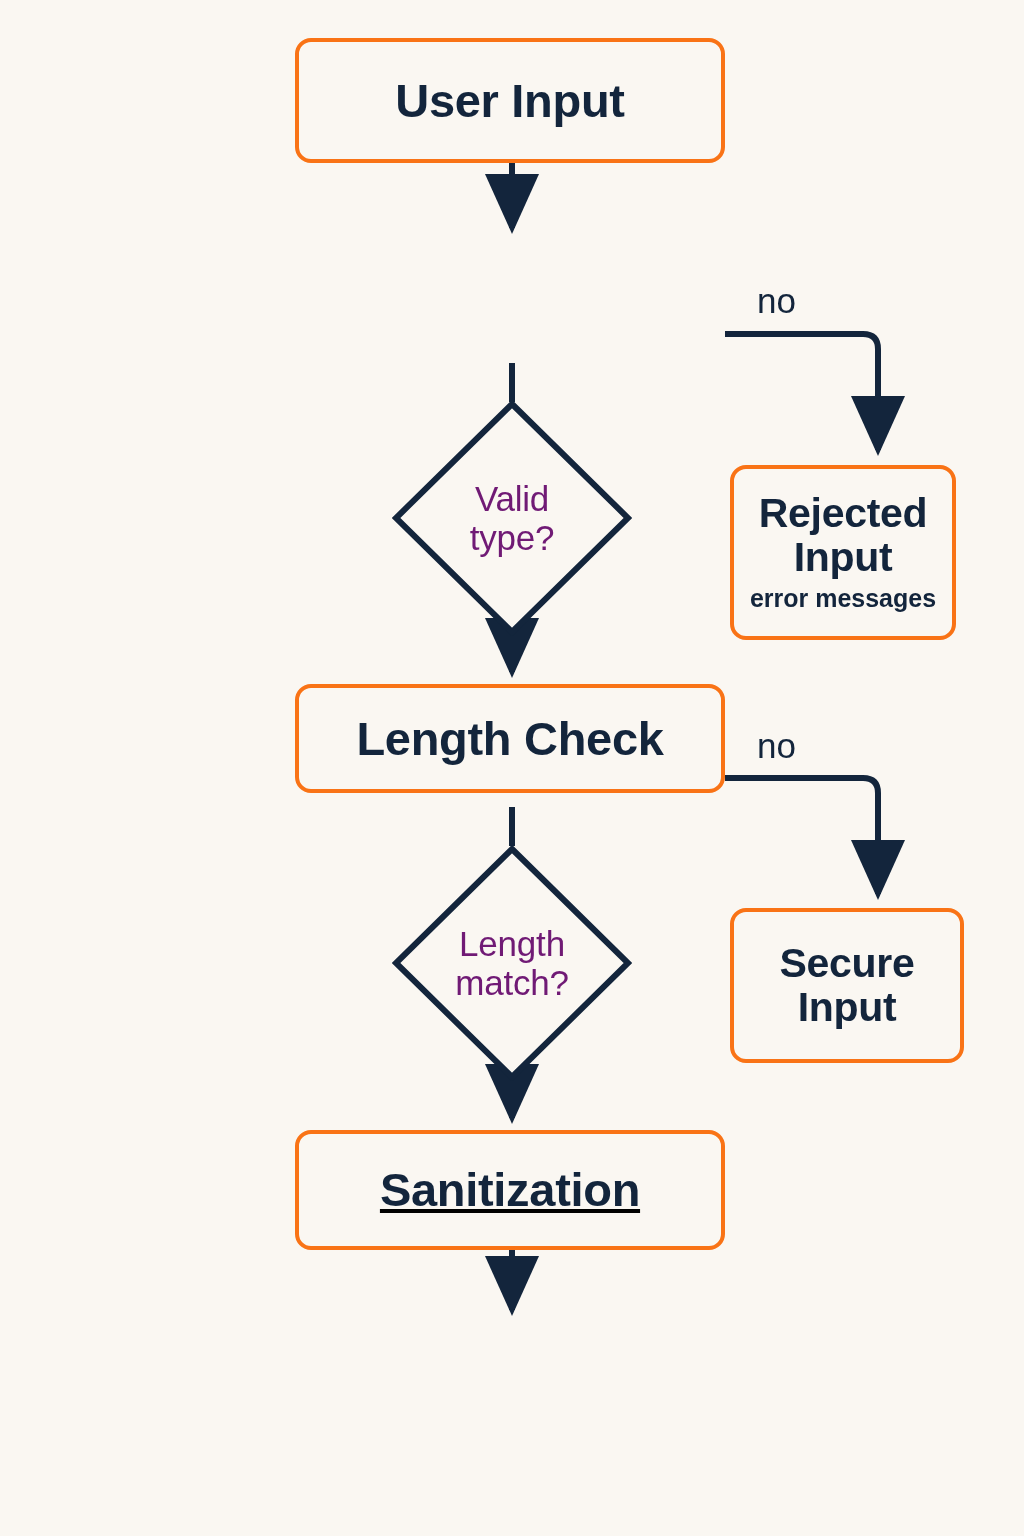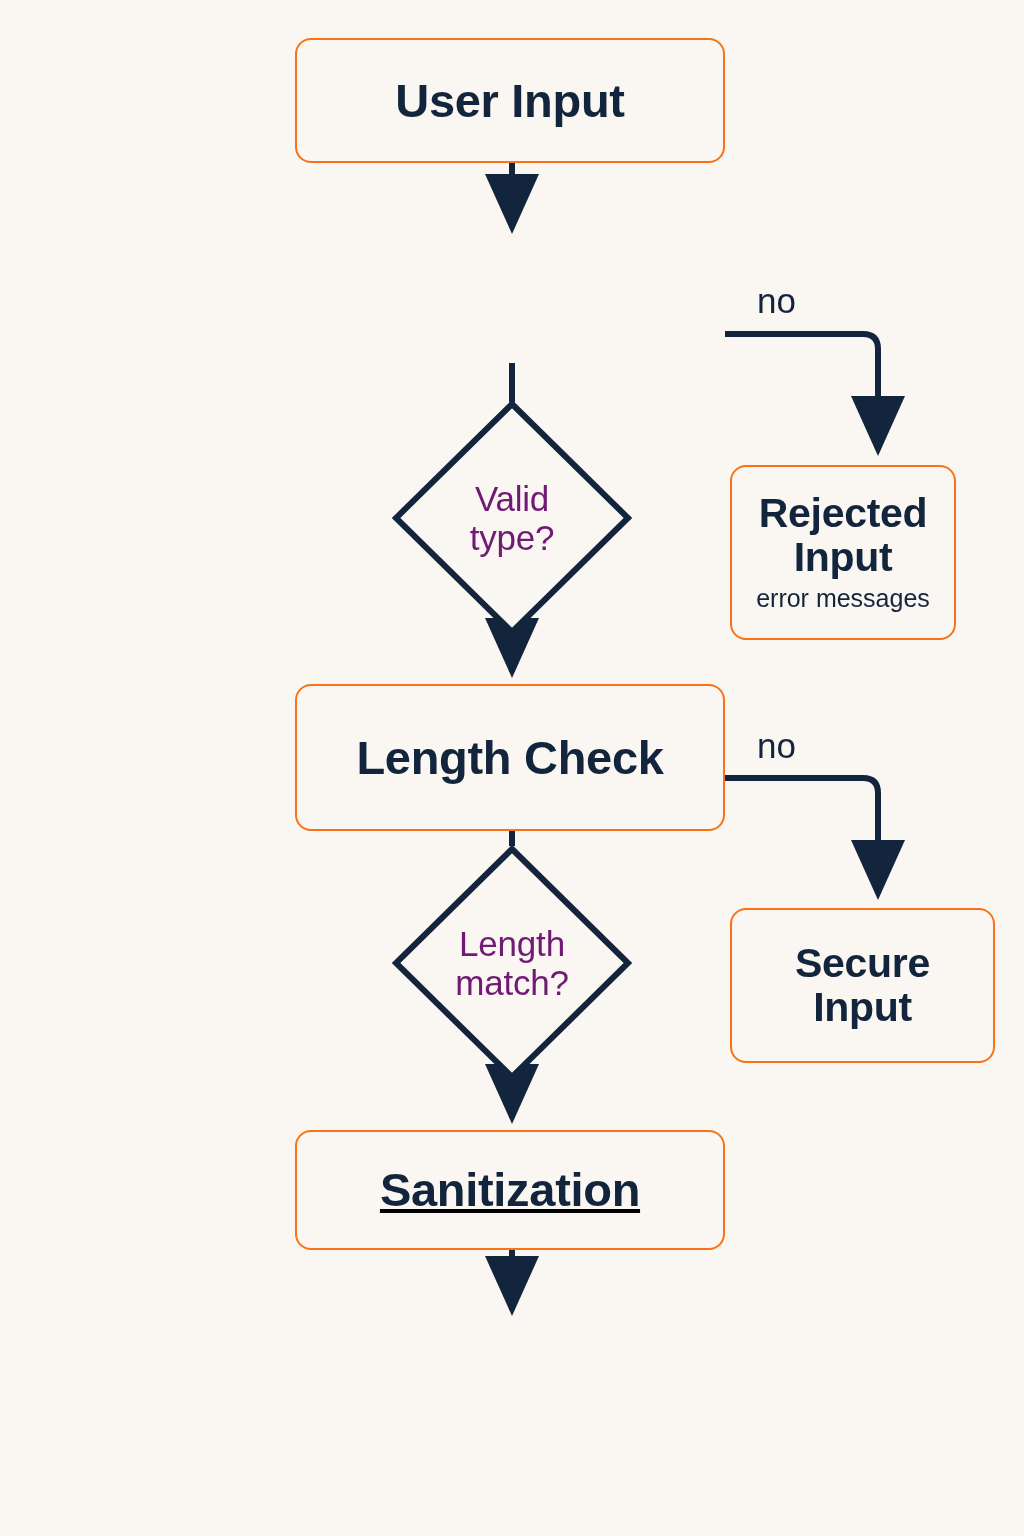--- a/index.html
+++ b/index.html
@@ -33,32 +33,32 @@
   .node {
     position: absolute;
     box-sizing: border-box;
     display: flex;
     flex-direction: column;
     align-items: center;
     justify-content: center;
     text-align: center;
   }
   .node-process {
-    border: 2px solid #f97316;
+    border: 4px solid #f97316;
     border-radius: 16px;
     background: #faf7f2;
   }
   .node-label {
     font-weight: bold;
     color: #13253c;
     line-height: 1.06;
     letter-spacing: -0.3px;
   }
   .node-sublabel {
-    font-weight: normal;
+    font-weight: bold;
     color: #13253c;
     line-height: 1.1;
     margin-top: 6px;
   }
   .size-lg  .node-label { font-size: 47px; }
   .size-md  .node-label { font-size: 41px; }
   .node-sublabel { font-size: 25px; }
 
   .node-decision {
     position: absolute;
@@ -134,35 +134,35 @@
       <div>type?</div>
     </div>
   </div>
 
   <div class="node node-process size-md" style="left:730px; top:465px; width:226px; height:175px;">
     <span class="node-label">Rejected</span>
     <span class="node-label">Input</span>
     <span class="node-sublabel">error messages</span>
   </div>
 
-  <div class="node node-process size-lg" style="left:295px; top:684px; width:430px; height:147px;align-items:center;">
+  <div class="node node-process size-lg" style="left:295px; top:684px; width:430px; height:109px;align-items:center;">
     <span class="node-label">Length Check</span>
   </div>
 
   <div class="node-decision" style="left:392px; top:845px; width:240px; height:236px;">
     <svg class="diamond-shape" viewBox="0 0 240 236" preserveAspectRatio="none">
       <polygon points="120,4 236,118 120,232 4,118" fill="#faf7f2" stroke="#13253c" stroke-width="6" stroke-linejoin="miter"></polygon>
     </svg>
     <div class="decision-label">
       <div>Length</div>
       <div>match?</div>
     </div>
   </div>
 
-  <div class="node node-process size-md" style="left:730px; top:908px; width:265px; height:155px;">
+  <div class="node node-process size-md" style="left:730px; top:908px; width:234px; height:155px;">
     <span class="node-label">Secure</span>
     <span class="node-label">Input</span>
   </div>
 
   <div class="node node-process size-lg" style="left:295px; top:1130px; width:430px; height:120px;text-decoration:underline;">
     <span class="node-label">Sanitization</span>
   </div>
 
 
   <span class="edge-label" style="left:757px; top:283px;">no</span>

